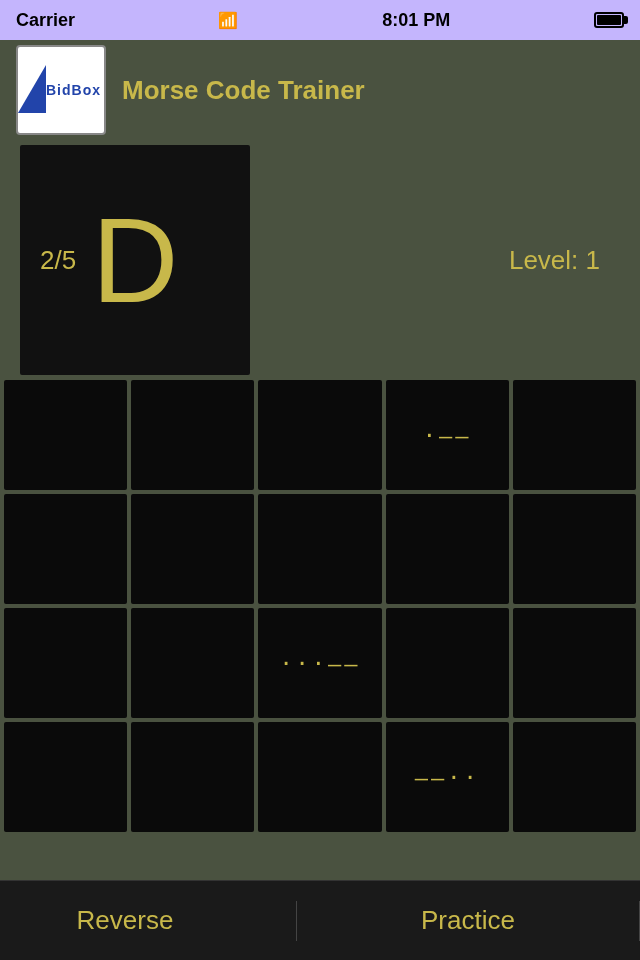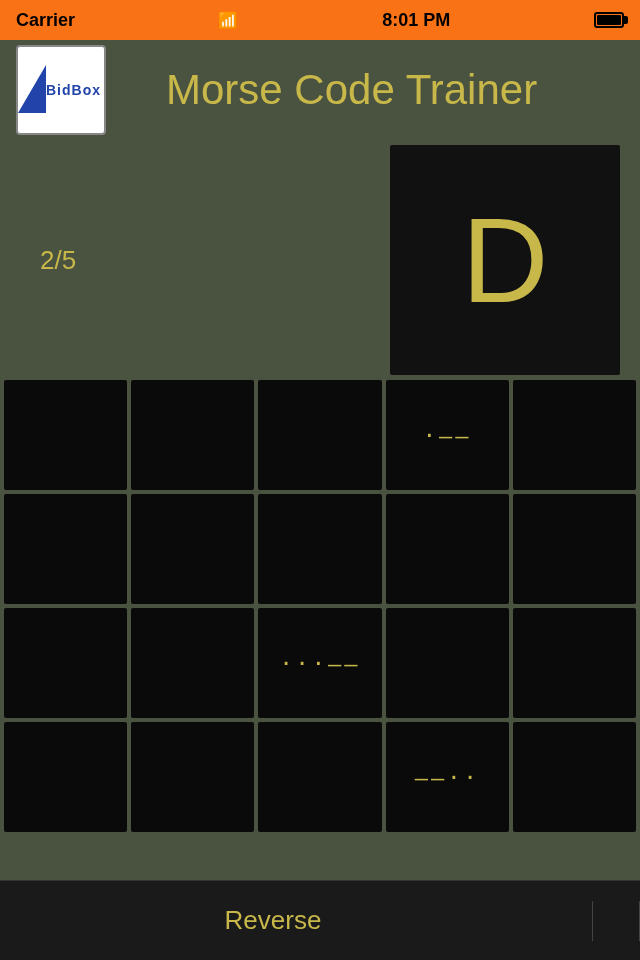--- a/index.html
+++ b/index.html
@@ -11,21 +11,21 @@
       background-color: #4a5240;
       font-family: -apple-system, 'Helvetica Neue', Helvetica, Arial, sans-serif;
       overflow: hidden;
       position: relative;
     }
 
     
     .status-bar {
       width: 100%;
       height: 40px;
-      background-color: #f97316;
+      background-color: #c4b5fd;
       display: flex;
       align-items: center;
       justify-content: space-between;
       padding: 0 16px;
       color: #000;
       font-size: 18px;
       font-weight: 600;
     }
     .status-bar-center {
       font-size: 18px;
@@ -98,31 +98,30 @@
       margin-bottom: 2px;
     }
     .logo-text {
       font-size: 14px;
       font-weight: bold;
       color: #2244aa;
       letter-spacing: 1px;
     }
     .app-title {
       color: #c8b84a;
-      font-size: 42px;
-      font-weight: normal;
-      margin-left: 44px;
+      font-size: 26px;
+      font-weight: bold;
     }
 
     
     .letter-section {
       width: 100%;
       display: flex;
       align-items: center;
-      justify-content: flex-end;
+      justify-content: flex-start;
       padding: 0 20px;
       position: relative;
       height: 240px;
     }
     .progress-label {
       position: absolute;
       left: 40px;
       color: #c8b84a;
       font-size: 26px;
       font-weight: 500;
@@ -232,20 +231,21 @@
     <span class="logo-text">BidBox</span>
   </div>
   <span class="app-title">Morse Code Trainer</span>
 </div>
 
 <div class="letter-section">
   <span class="progress-label">2/5</span>
   <div class="letter-box">
     <span class="letter-display">D</span>
   </div>
+  <span class="level-label">Level: 1</span>
 </div>
 
 <div class="morse-grid">
 <div class="morse-cell"></div>
     <div class="morse-cell"></div>
     <div class="morse-cell"></div>
     <div class="morse-cell">
       <span class="morse-cell-content">·——</span>
     </div>
     <div class="morse-cell"></div>
@@ -268,14 +268,17 @@
       <span class="morse-cell-content">——··</span>
     </div>
     <div class="morse-cell"></div>
   </div>
 
 <div class="tab-bar">
   <div class="tab-item">
     <span class="tab-label">Reverse</span>
   </div>
   <div class="tab-divider"></div>
+  <div class="tab-item">
+    <span class="tab-label">Practice</span>
+  </div>
   <div class="tab-divider"></div>
 </div>
 
 </body></html>

